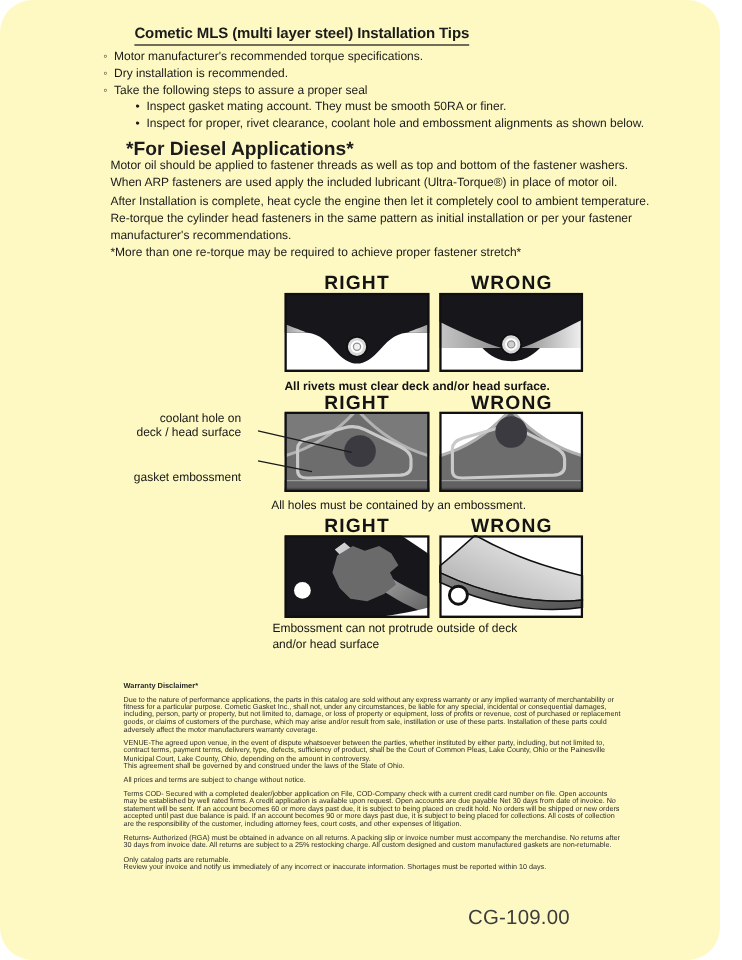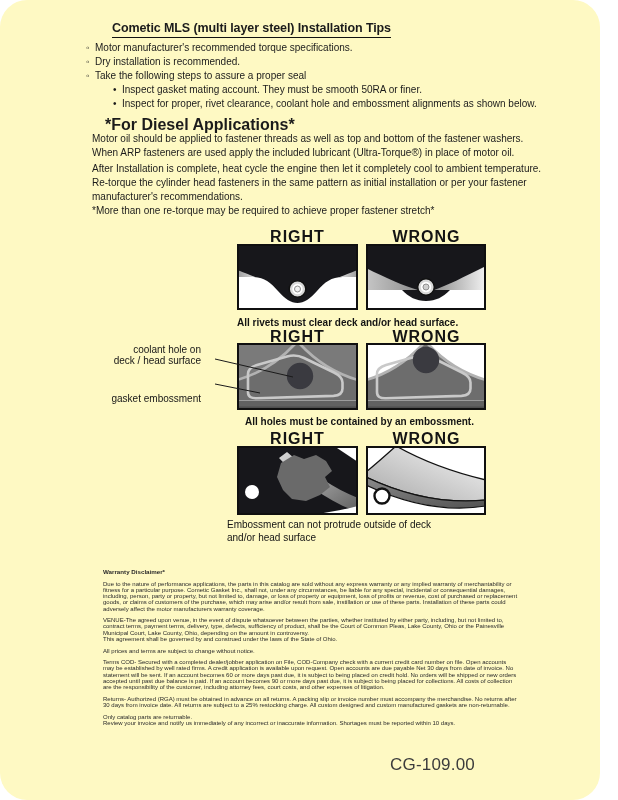--- a/index.html
+++ b/index.html
@@ -18,21 +18,21 @@
   .body-p{left:92px;width:455px;font-size:10px;line-height:14px;}
   .p1{top:132px;} .p2{top:162px;} .note{top:204px;}
 
   
   .dg-header{font-size:16px;font-weight:bold;letter-spacing:1px;color:#141414;text-align:center;width:121px;}
   .dg-caption{font-size:10px;color:#141414;white-space:pre-line;line-height:13px;}
   .panel{display:block;}
   .r-col{left:237px;} .w-col{left:366px;}
   .hdr1{top:228px;} .hdr2{top:328px;} .hdr3{top:430px;}
   .pan1{top:244px;} .pan2{top:343px;} .pan3{top:446px;}
-  .cap1{left:237px;top:316px;font-weight:bold;} .cap2{left:245px;top:415px;font-weight:bold;} .cap3{left:227px;top:518px;width:250px;}
+  .cap1{left:237px;top:316px;font-weight:bold;} .cap2{left:226px;top:415px;} .cap3{left:227px;top:518px;width:250px;}
 
   .side-label{left:88px;width:113px;text-align:right;font-size:10px;line-height:10.5px;
               white-space:pre-line;color:#161616;}
   .lbl-coolant{top:345px;} .lbl-emboss{top:377px;margin-top:17px;}
   .leader-overlay{left:0;top:0;pointer-events:none;}
 
   
   .warranty{left:103px;top:569px;width:416px;font-size:6px;line-height:6.2px;color:#2a2a2a;}
   .w-head{font-weight:bold;font-size:6.2px;}
   .wpara{margin-top:5.5px;white-space:pre-line;}

